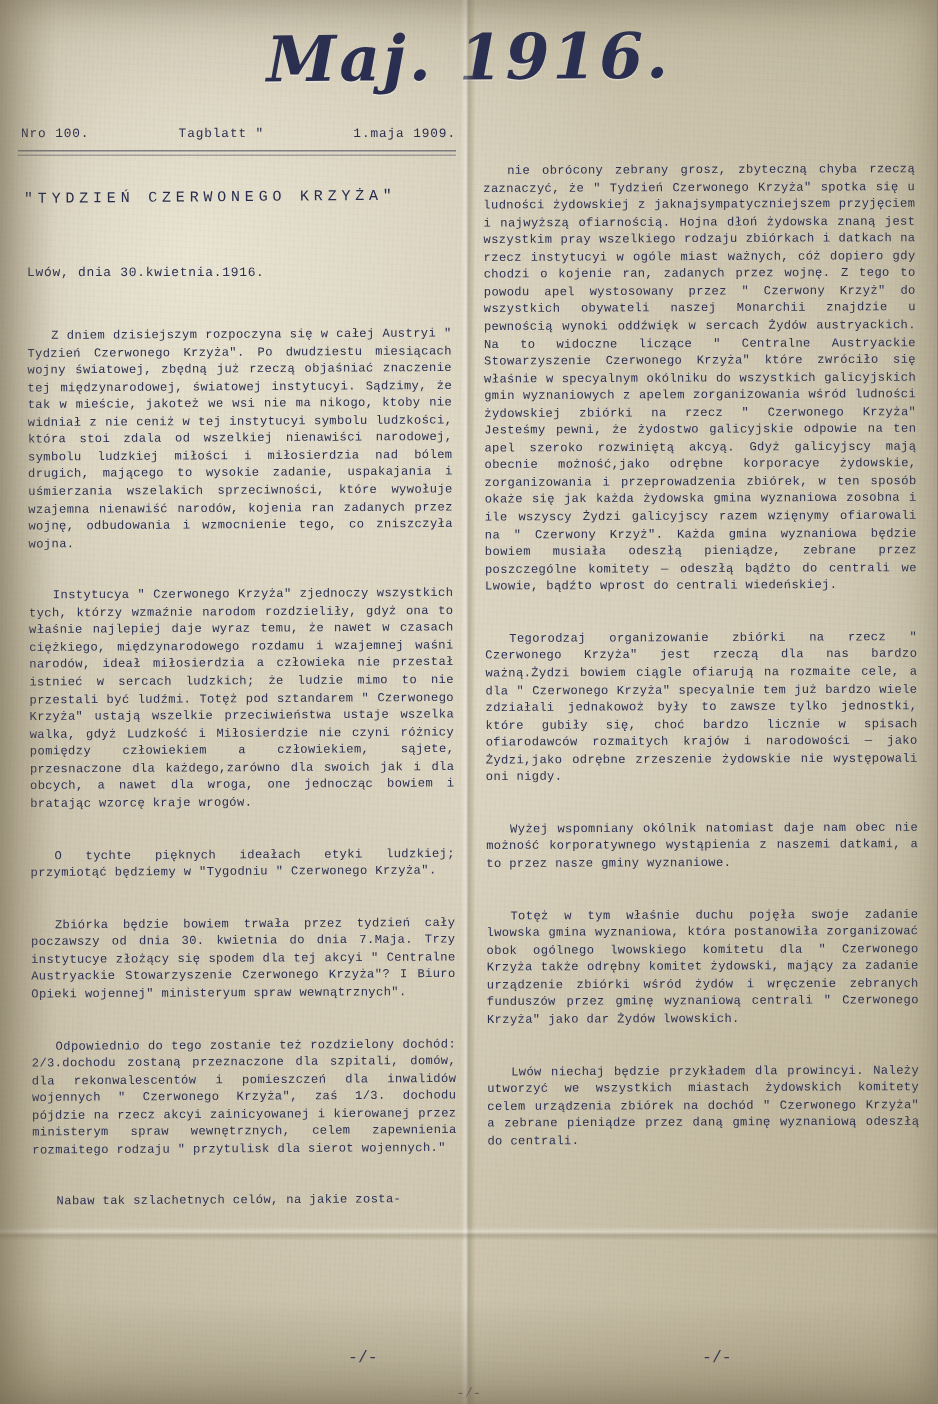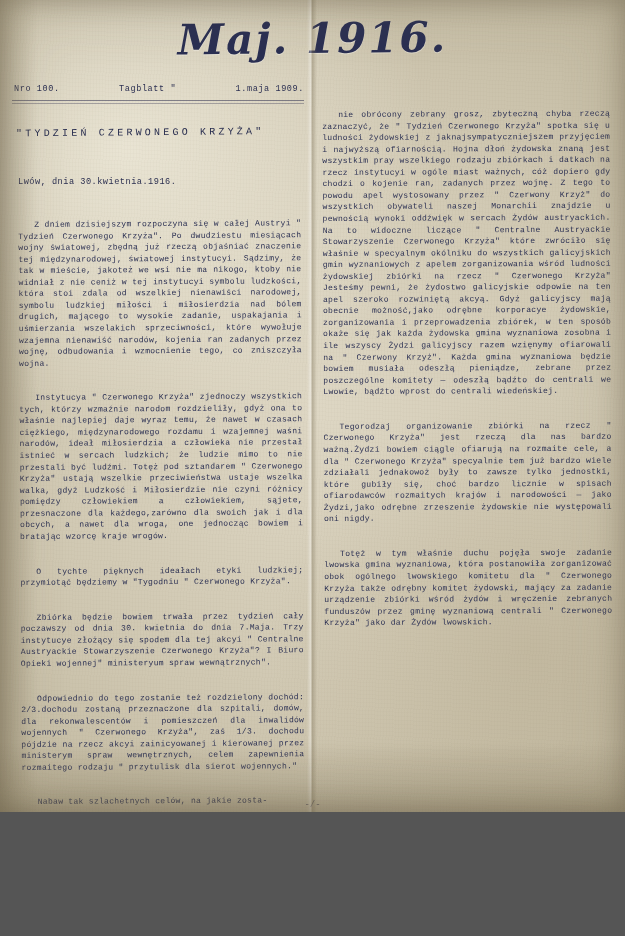--- a/index.html
+++ b/index.html
@@ -3,21 +3,21 @@
 <meta charset="utf-8">
 <style>
   html, body {
     margin: 0;
     padding: 0;
     background: #555;
   }
   #page {
     position: relative;
     width: 625px;
-    height: 812px;
+    height: 936px;
     overflow: hidden;
     background: #c9c3b2;
     font-family: "Liberation Mono", "DejaVu Sans Mono", monospace;
   }
   
   #paper {
     position: absolute;
     inset: 0;
     background:
       radial-gradient(ellipse 70% 50% at 20% 18%, rgba(255,252,240,0.55), rgba(255,252,240,0) 70%),
@@ -208,21 +208,23 @@
     <p class="para">Instytucya " Czerwonego Krzyża" zjednoczy wszystkich tych, którzy wzmaźnie narodom rozdzieliły, gdyż ona to właśnie najlepiej daje wyraz temu, że nawet w czasach ciężkiego, międzynarodowego rozdamu i wzajemnej waśni narodów, ideał miłosierdzia a człowieka nie przestał istnieć w sercach ludzkich; że ludzie mimo to nie przestali być ludźmi. Totęż pod sztandarem " Czerwonego Krzyża" ustają wszelkie przeciwieństwa ustaje wszelka walka, gdyż Ludzkość i Miłosierdzie nie czyni różnicy pomiędzy człowiekiem a człowiekiem, sąjete, przesnaczone dla każdego,zarówno dla swoich jak i dla obcych, a nawet dla wroga, one jednocząc bowiem i bratając wzorcę kraje wrogów.</p>
     <p class="para">O tychte pięknych ideałach etyki ludzkiej; przymiotąć będziemy w "Tygodniu " Czerwonego Krzyża".</p>
     <p class="para">Zbiórka będzie bowiem trwała przez tydzień cały poczawszy od dnia 30. kwietnia do dnia 7.Maja. Trzy instytucye złożący się spodem dla tej akcyi " Centralne Austryackie Stowarzyszenie Czerwonego Krzyża"? I Biuro Opieki wojennej" ministeryum spraw wewnątrznych".</p>
     <p class="para">Odpowiednio do tego zostanie też rozdzielony dochód: 2/3.dochodu zostaną przeznaczone dla szpitali, domów, dla rekonwalescentów i pomieszczeń dla inwalidów wojennych " Czerwonego Krzyża", zaś 1/3. dochodu pójdzie na rzecz akcyi zainicyowanej i kierowanej przez ministerym spraw wewnętrznych, celem zapewnienia rozmaitego rodzaju " przytulisk dla sierot wojennych."</p>
     <p class="para">Nabaw tak szlachetnych celów, na jakie zosta-</p>
   </div>
 
   <div class="col" id="col-right">
     <p class="para">nie obrócony zebrany grosz, zbyteczną chyba rzeczą zaznaczyć, że " Tydzień Czerwonego Krzyża" spotka się u ludności żydowskiej z jaknajsympatyczniejszem przyjęciem i najwyższą ofiarnością. Hojna dłoń żydowska znaną jest wszystkim pray wszelkiego rodzaju zbiórkach i datkach na rzecz instytucyi w ogóle miast ważnych, cóż dopiero gdy chodzi o kojenie ran, zadanych przez wojnę. Z tego to powodu apel wystosowany przez " Czerwony Krzyż" do wszystkich obywateli naszej Monarchii znajdzie u pewnością wynoki oddźwięk w sercach Żydów austryackich. Na to widoczne liczące " Centralne Austryackie Stowarzyszenie Czerwonego Krzyża" które zwróciło się właśnie w specyalnym okólniku do wszystkich galicyjskich gmin wyznaniowych z apelem zorganizowania wśród ludności żydowskiej zbiórki na rzecz " Czerwonego Krzyża" Jesteśmy pewni, że żydostwo galicyjskie odpowie na ten apel szeroko rozwiniętą akcyą. Gdyż galicyjscy mają obecnie możność,jako odrębne korporacye żydowskie, zorganizowania i przeprowadzenia zbiórek, w ten sposób okaże się jak każda żydowska gmina wyznaniowa zosobna i ile wszyscy Żydzi galicyjscy razem wzięnymy ofiarowali na " Czerwony Krzyż". Każda gmina wyznaniowa będzie bowiem musiała odeszłą pieniądze, zebrane przez poszczególne komitety — odeszłą bądźto do centrali we Lwowie, bądźto wprost do centrali wiedeńskiej.</p>
     <p class="para">Tegorodzaj organizowanie zbiórki na rzecz " Czerwonego Krzyża" jest rzeczą dla nas bardzo ważną.Żydzi bowiem ciągle ofiarują na rozmaite cele, a dla " Czerwonego Krzyża" specyalnie tem już bardzo wiele zdziałali jednakowoż były to zawsze tylko jednostki, które gubiły się, choć bardzo licznie w spisach ofiarodawców rozmaitych krajów i narodowości — jako Żydzi,jako odrębne zrzeszenie żydowskie nie występowali oni nigdy.</p>
+    <p class="para">Wyżej wspomniany okólnik natomiast daje nam obec nie możność korporatywnego wystąpienia z naszemi datkami, a to przez nasze gminy wyznaniowe.</p>
     <p class="para">Totęż w tym właśnie duchu pojęła swoje zadanie lwowska gmina wyznaniowa, która postanowiła zorganizować obok ogólnego lwowskiego komitetu dla " Czerwonego Krzyża także odrębny komitet żydowski, mający za zadanie urządzenie zbiórki wśród żydów i wręczenie zebranych funduszów przez gminę wyznaniową centrali " Czerwonego Krzyża" jako dar Żydów lwowskich.</p>
+    <p class="para">Lwów niechaj będzie przykładem dla prowincyi. Należy utworzyć we wszystkich miastach żydowskich komitety celem urządzenia zbiórek na dochód " Czerwonego Krzyża" a zebrane pieniądze przez daną gminę wyznaniową odeszłą do centrali.</p>
   </div>
 
   <div class="tail" id="tail-left">-/-</div>
   <div class="tail" id="tail-right">-/-</div>
 
   <div id="pagefoot">-/-</div>
 
   <div id="fold"></div>
   <div id="fold-h"></div>
   <div id="dark-left"></div>

